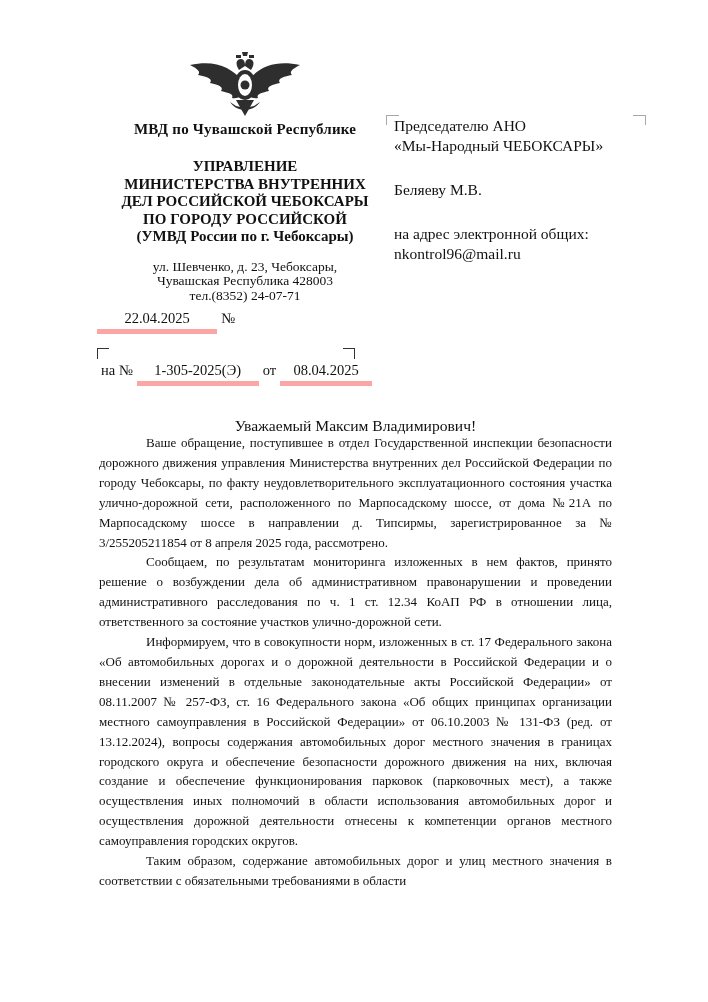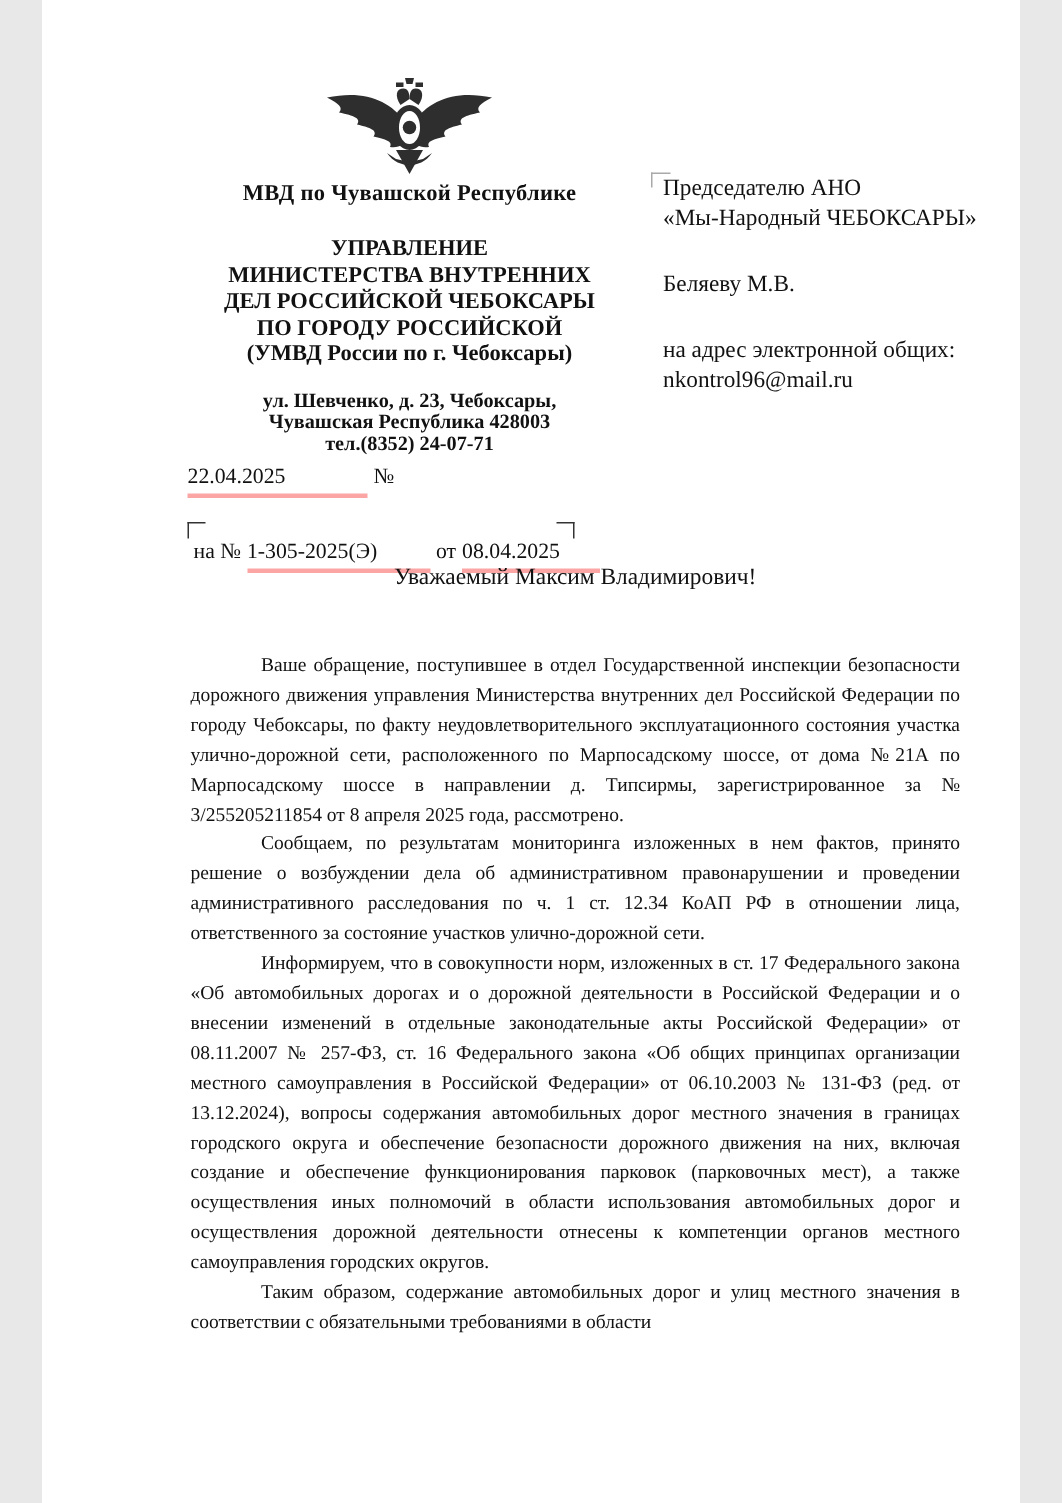--- a/index.html
+++ b/index.html
@@ -1,20 +1,20 @@
 <!DOCTYPE html>
 <html><head>
 <meta charset="utf-8">
 <style>
   * { margin: 0; padding: 0; box-sizing: border-box; }
   html, body { background: #e8e8e8; }
   body { font-family: "Liberation Serif", serif; color: #111; }
   .page {
     position: relative;
-    width: 652px;
+    width: 708px;
     height: 1002px;
     margin: 0 auto;
     background: #ffffff;
     overflow: hidden;
   }
 
   
   .letterhead {
     position: absolute;
     left: 97px;
@@ -29,38 +29,38 @@
     margin-bottom: 20px;
     letter-spacing: 0.2px;
   }
   .lh-org div {
     font-weight: bold;
     font-size: 15px;
     line-height: 17.5px;
   }
   .lh-addr { margin-top: 14px; }
   .lh-addr div {
-    font-weight: bold;
+    font-weight: normal;
     font-size: 13.5px;
     line-height: 14.5px;
   }
 
   
   .refs {
     position: absolute;
     left: 97px;
     top: 308px;
     width: 296px;
     font-size: 14.5px;
   }
   .ref-row { display: flex; align-items: baseline; line-height: 21px; white-space: nowrap; }
   .u {
     display: inline-block;
-    border-bottom: 3px solid #fca5a5;
-    text-align: left;
+    border-bottom: 5px solid #fca5a5;
+    text-align: center;
   }
   .ref-row .lbl { padding: 0 4px; }
   .w-date1 { width: 120px; }
   .w-num1  { width: 130px; margin-left: 4px; }
   .w-num2  { width: 122px; }
   .w-date2 { width: 92px; margin-top: 26px; }
 
   
   .zone-marks { position: absolute; left: 97px; top: 348px; width: 258px; height: 12px; }
   .zone-marks .cl {
@@ -68,42 +68,42 @@
     border-left: 1.5px solid #333; border-top: 1.5px solid #333;
   }
   .zone-marks .cr {
     position: absolute; right: 0; top: 0; width: 12px; height: 11px;
     border-right: 1.5px solid #333; border-top: 1.5px solid #333;
   }
 
   
   .recipient {
     position: absolute;
-    left: 408px;
+    left: 388px;
     top: 116px;
     width: 258px;
     font-size: 15.5px;
     line-height: 20px;
   }
   .recipient .corner-l {
     position: absolute; left: -2px; top: -1px; width: 13px; height: 10px;
     border-left: 1px solid #a9a9a9; border-top: 1px solid #a9a9a9;
   }
   .recipient .corner-r {
     position: absolute; right: 0; top: -1px; width: 13px; height: 10px;
     border-right: 1px solid #a9a9a9; border-top: 1px solid #a9a9a9;
   }
   .recipient .r-line { padding-left: 6px; }
   .recipient .gap { height: 24px; }
 
   
   .salutation {
     position: absolute;
     left: 99px;
-    top: 376px;
+    top: 417px;
     width: 513px;
     text-align: center;
     font-size: 15.6px;
   }
   .letter-body {
     position: absolute;
     left: 99px;
     top: 433px;
     width: 513px;
   }

